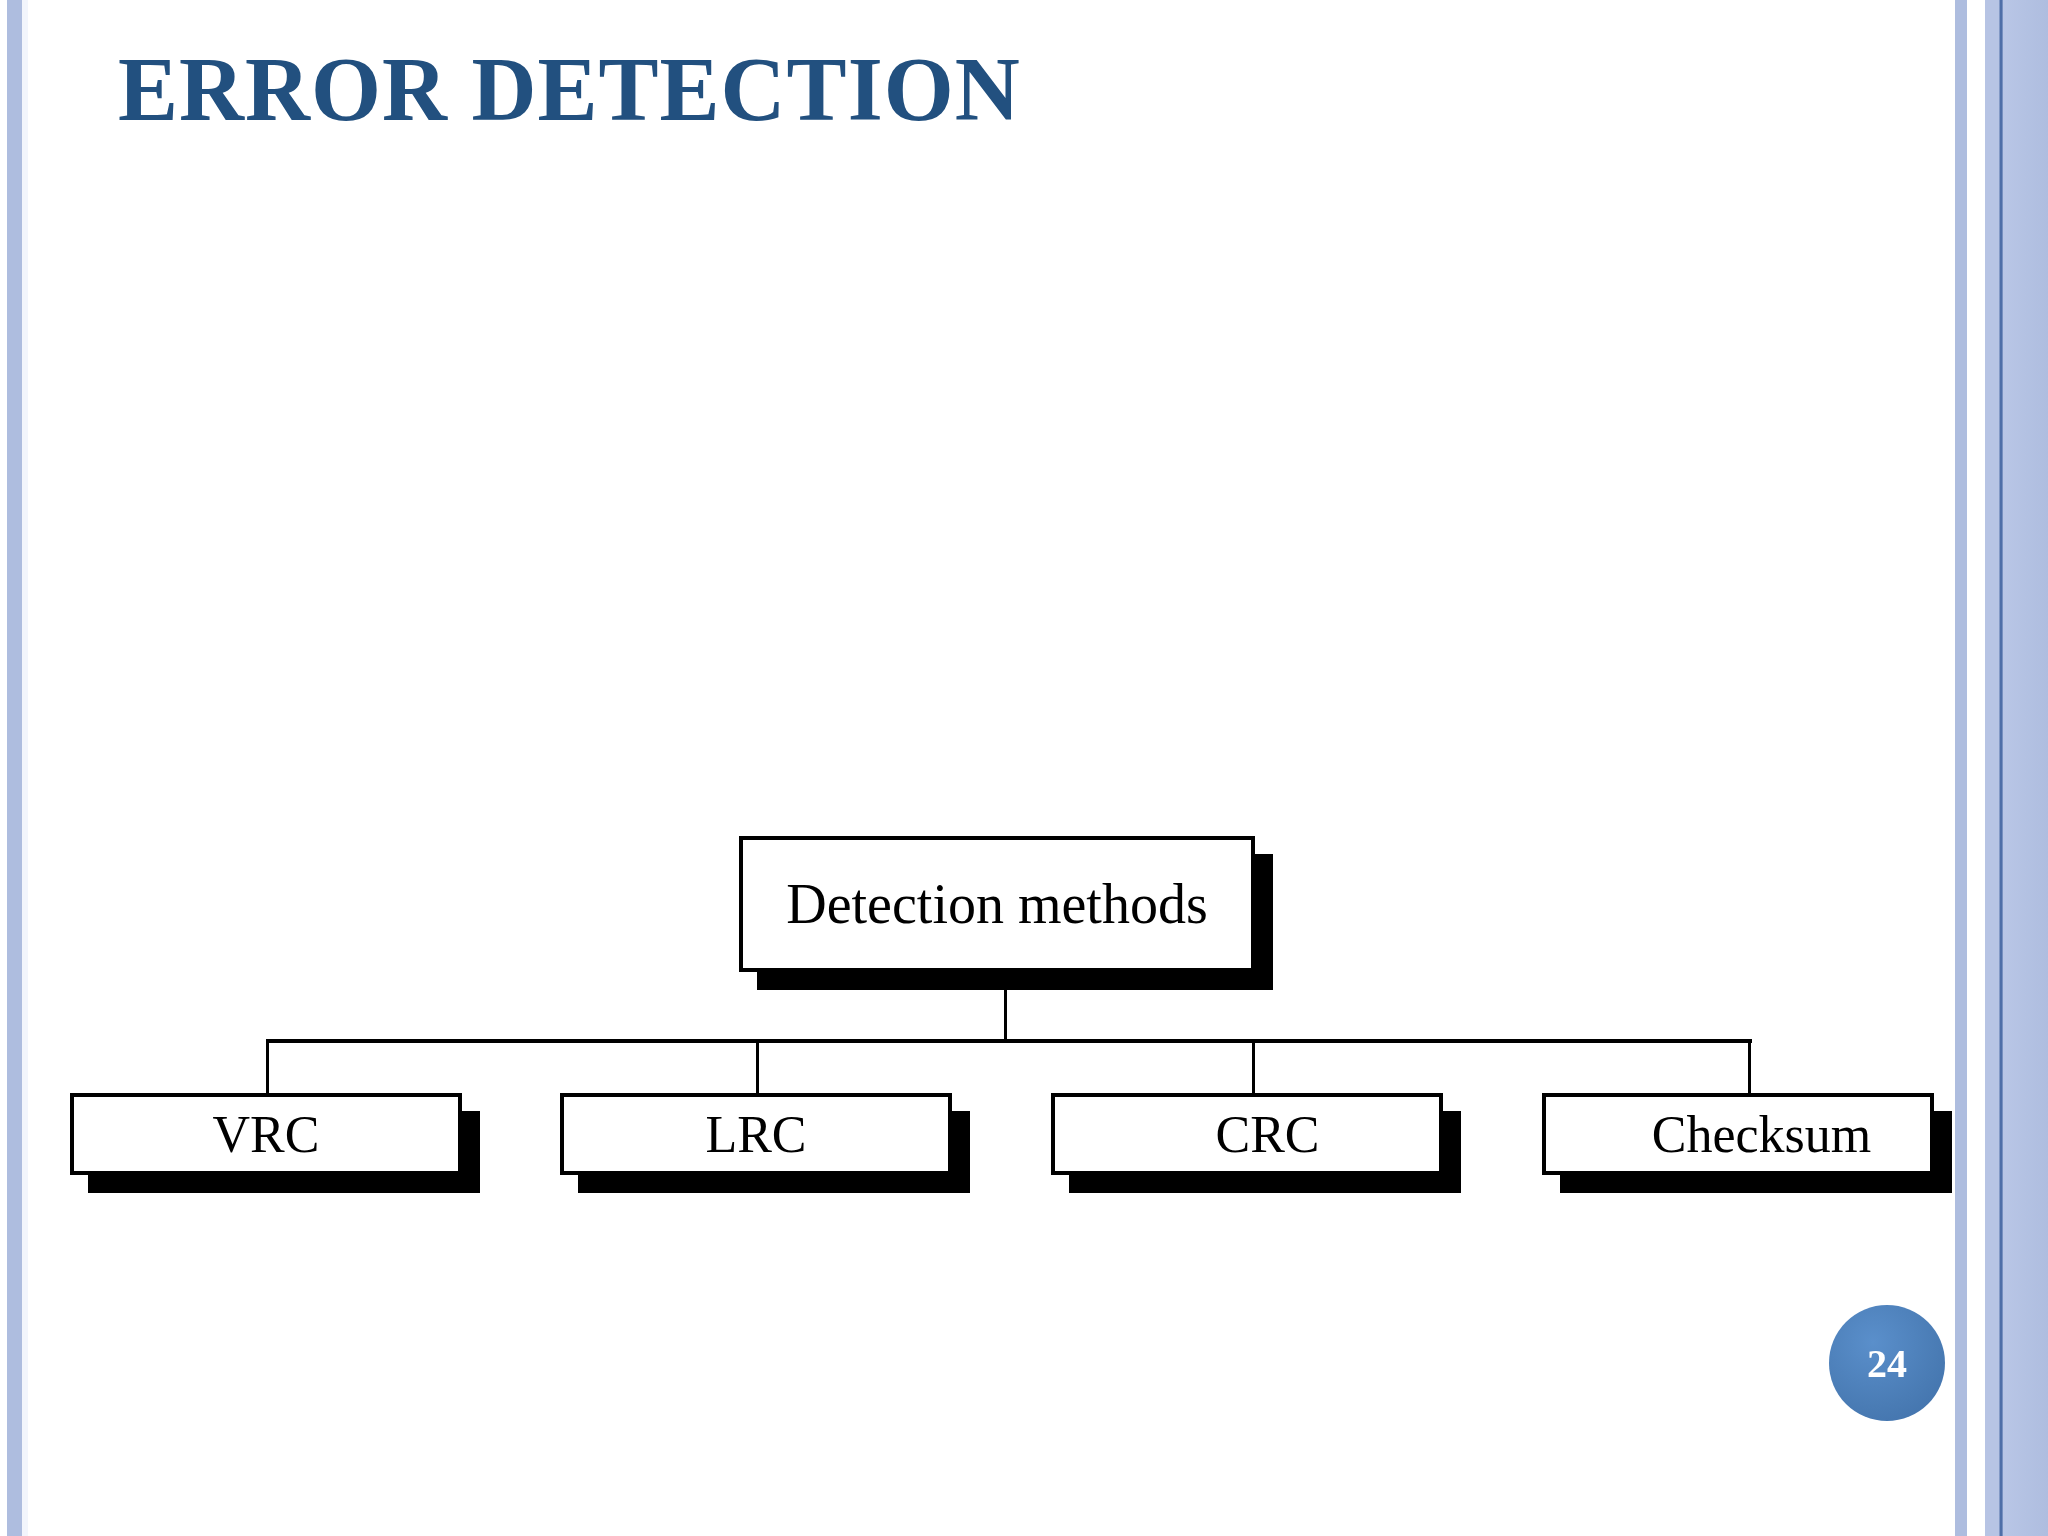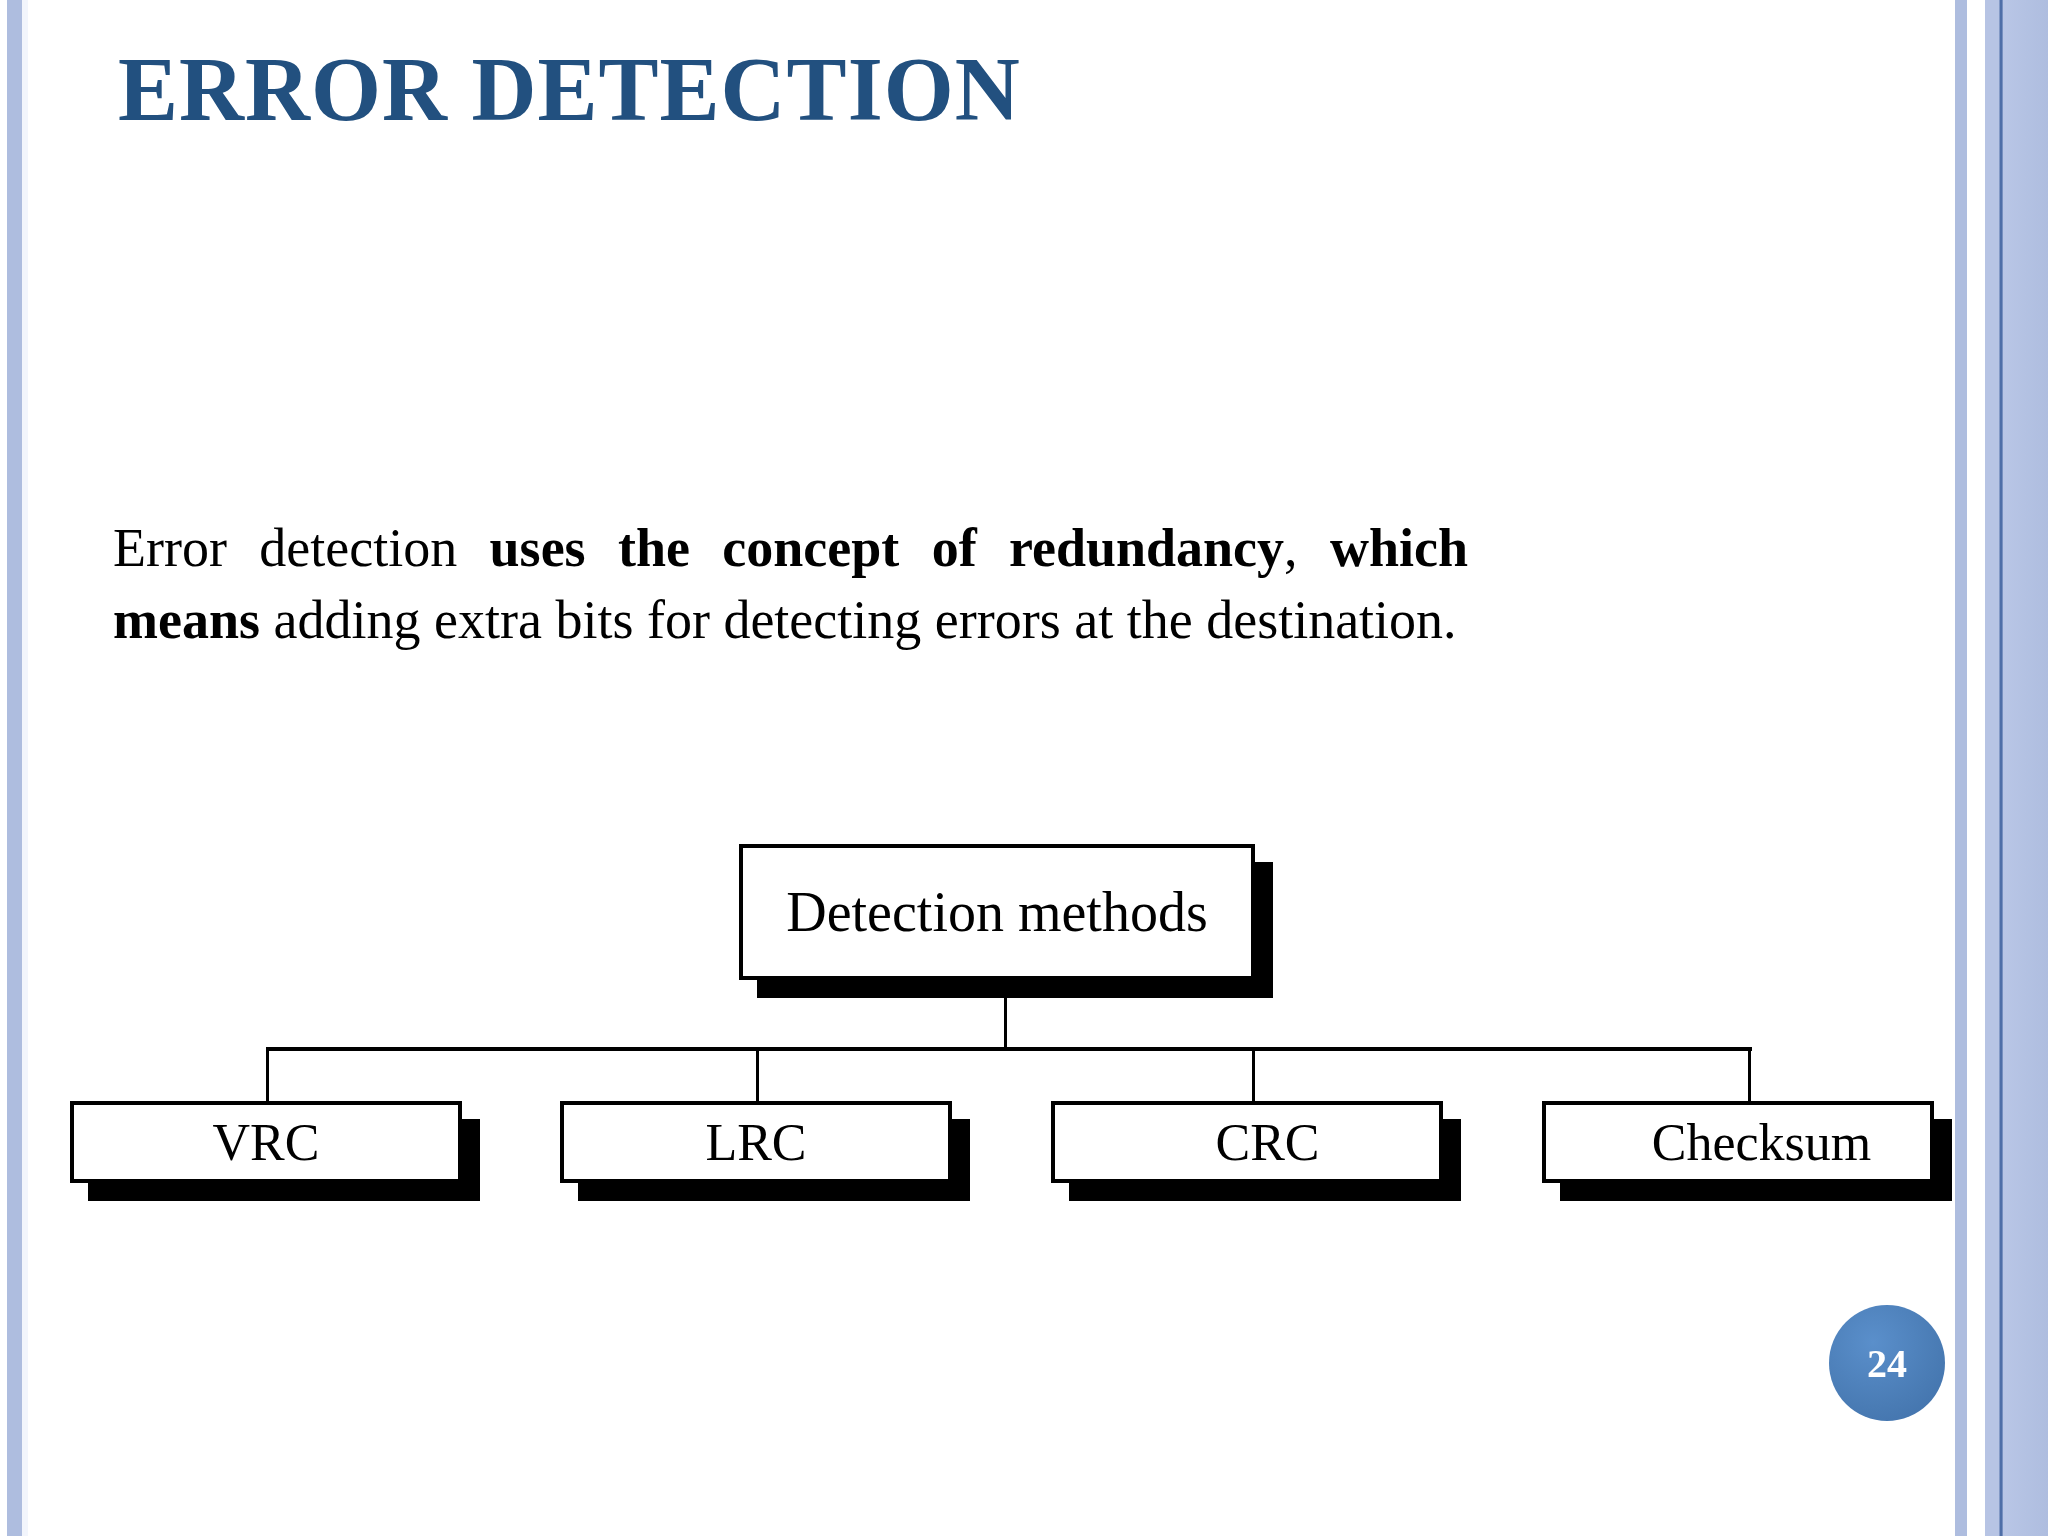--- a/index.html
+++ b/index.html
@@ -61,21 +61,21 @@
     font-family: "Liberation Serif", "DejaVu Serif", serif;
   }
   .body-par b { font-weight: bold; }
   #paragraph-1 { top: 283px; }
   #paragraph-2 { top: 512px; }
 
   
   #org-chart {
     position: absolute;
     left: 0;
-    top: 8px;
+    top: 0;
     width: 2048px;
     height: 1280px;
     pointer-events: none;
   }
   .node {
     position: absolute;
     box-sizing: border-box;
     background: #ffffff;
     border: 4px solid #000000;
     display: flex;
@@ -143,21 +143,20 @@
   <div class="edge-band" id="band-left-outer"></div>
   <div class="edge-band" id="band-left-main"></div>
   <div class="edge-band" id="band-left-inner"></div>
   <div class="edge-band" id="band-right-thin"></div>
   <div class="edge-band" id="band-right-gap"></div>
   <div class="edge-band" id="band-right-main"></div>
 
   <div id="page-title">ERROR DETECTION</div>
 
 
-  <div class="body-par" id="paragraph-2"><span>Error detection </span><b>uses the concept of redundancy</b><span>, </span><b>which means</b><span> adding extra bits for detecting errors at the destination.</span></div>
 
   <div id="org-chart">
 
     <div class="connector" id="conn-root-drop"></div>
     <div class="connector" id="conn-bus"></div>
     <div class="connector" id="conn-vrc"></div>
     <div class="connector" id="conn-lrc"></div>
     <div class="connector" id="conn-crc"></div>
     <div class="connector" id="conn-checksum"></div>
 

